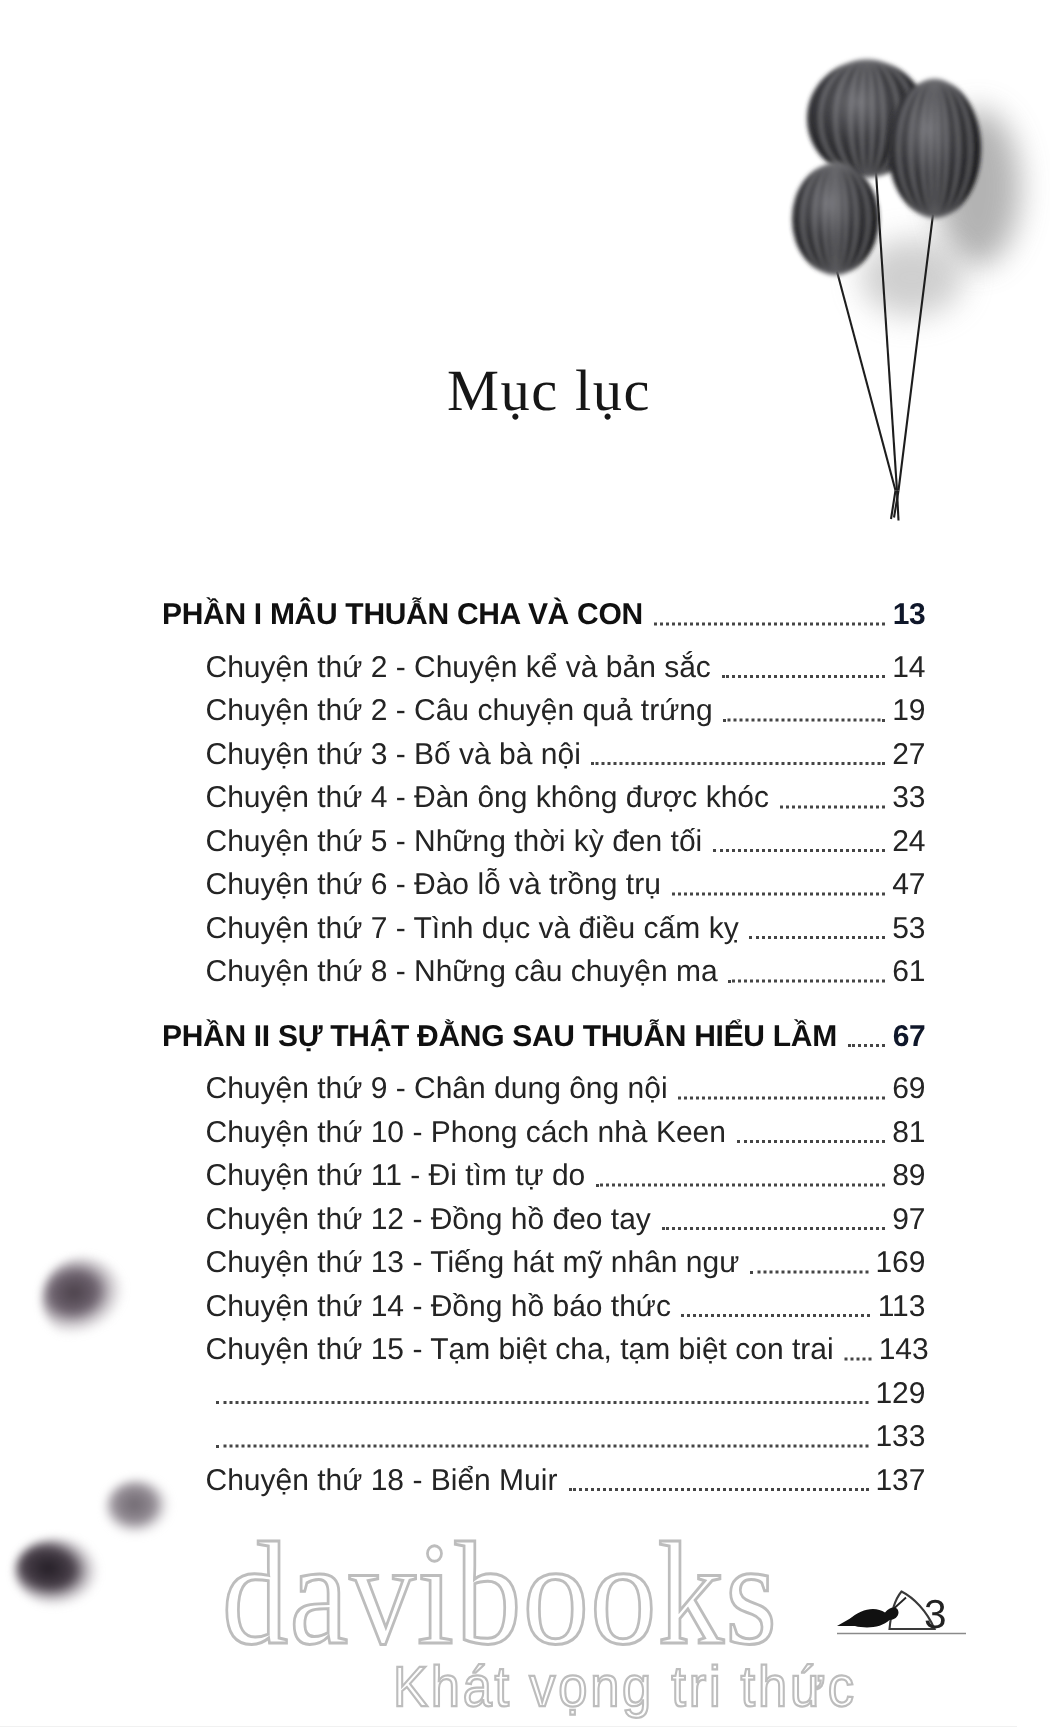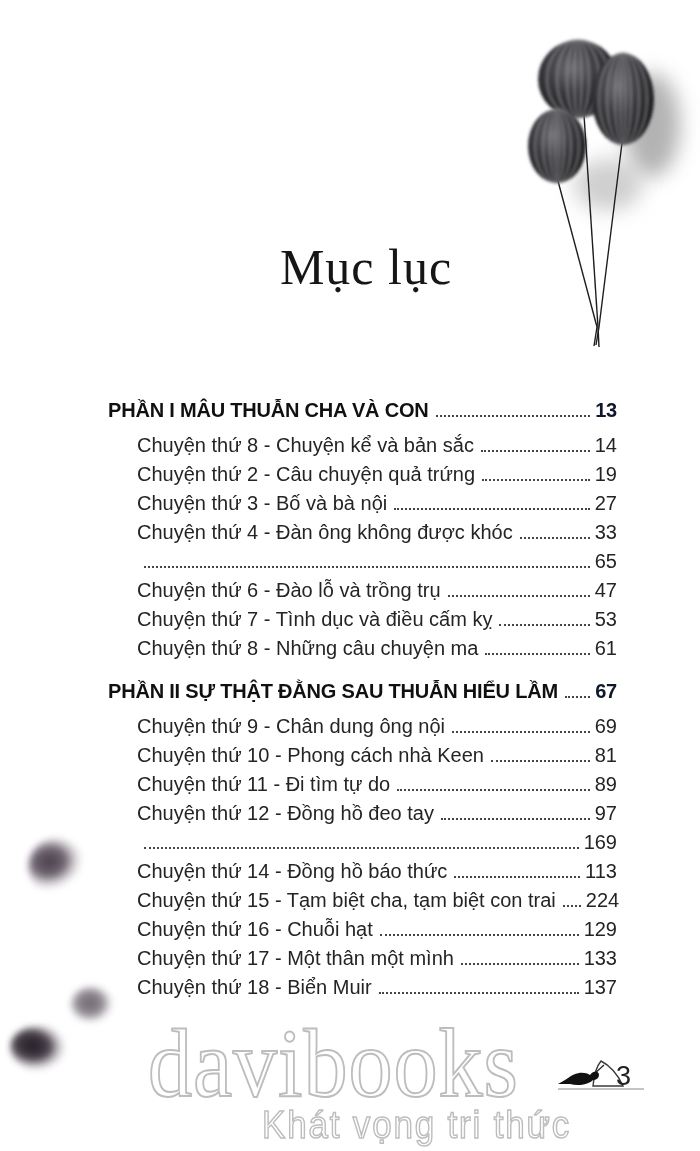--- a/index.html
+++ b/index.html
@@ -12,21 +12,21 @@
     font-family:"Liberation Sans", sans-serif;
     color:#1f1f1f;
     margin:0 auto;
   }
 
   
   .page-title {
     position:absolute; top:238px; left:0; width:700px;
     text-align:center; text-indent:32px;
     font-family:"Liberation Serif", serif;
-    font-size:50px; font-weight:400; color:#161616;
+    font-size:39px; font-weight:400; color:#161616;
     letter-spacing:1px;
   }
 
   
   .toc {
     position:absolute; left:108px; top:382px; width:509px;
     font-size:20px; color:#242424;
   }
   .toc-row {
     display:flex; height:29px; line-height:29px;
@@ -159,42 +159,43 @@
 
   <div class="page-title">Mục lục</div>
 
   <div class="toc">
       <div class="toc-row section">
     <span class="toc-label">PHẦN I MÂU THUẪN CHA VÀ CON</span>
     <span class="leader"></span>
     <span class="toc-page">13</span>
   </div>
       <div class="toc-row chapter">
-    <span class="toc-label">Chuyện thứ 8 - Chuyện kể và bản sắc</span>
+    <span class="toc-label">Chuyện thứ 2 - Chuyện kể và bản sắc</span>
     <span class="leader"></span>
     <span class="toc-page">14</span>
   </div>
       <div class="toc-row chapter">
     <span class="toc-label">Chuyện thứ 2 - Câu chuyện quả trứng</span>
     <span class="leader"></span>
     <span class="toc-page">19</span>
   </div>
       <div class="toc-row chapter">
     <span class="toc-label">Chuyện thứ 3 - Bố và bà nội</span>
     <span class="leader"></span>
     <span class="toc-page">27</span>
   </div>
       <div class="toc-row chapter">
     <span class="toc-label">Chuyện thứ 4 - Đàn ông không được khóc</span>
     <span class="leader"></span>
     <span class="toc-page">33</span>
   </div>
       <div class="toc-row chapter">
-    <span class="leader"></span>
-    <span class="toc-page">65</span>
+    <span class="toc-label">Chuyện thứ 5 - Những thời kỳ đen tối</span>
+    <span class="leader"></span>
+    <span class="toc-page">24</span>
   </div>
       <div class="toc-row chapter">
     <span class="toc-label">Chuyện thứ 6 - Đào lỗ và trồng trụ</span>
     <span class="leader"></span>
     <span class="toc-page">47</span>
   </div>
       <div class="toc-row chapter">
     <span class="toc-label">Chuyện thứ 7 - Tình dục và điều cấm kỵ</span>
     <span class="leader"></span>
     <span class="toc-page">53</span>
@@ -223,40 +224,39 @@
     <span class="toc-label">Chuyện thứ 11 - Đi tìm tự do</span>
     <span class="leader"></span>
     <span class="toc-page">89</span>
   </div>
       <div class="toc-row chapter">
     <span class="toc-label">Chuyện thứ 12 - Đồng hồ đeo tay</span>
     <span class="leader"></span>
     <span class="toc-page">97</span>
   </div>
       <div class="toc-row chapter">
+    <span class="toc-label">Chuyện thứ 13 - Tiếng hát mỹ nhân ngư</span>
     <span class="leader"></span>
     <span class="toc-page">169</span>
   </div>
       <div class="toc-row chapter">
     <span class="toc-label">Chuyện thứ 14 - Đồng hồ báo thức</span>
     <span class="leader"></span>
     <span class="toc-page">113</span>
   </div>
       <div class="toc-row chapter">
     <span class="toc-label">Chuyện thứ 15 - Tạm biệt cha, tạm biệt con trai</span>
     <span class="leader"></span>
-    <span class="toc-page">224</span>
-  </div>
-      <div class="toc-row chapter">
-    <span class="toc-label">Chuyện thứ 16 - Chuỗi hạt</span>
+    <span class="toc-page">143</span>
+  </div>
+      <div class="toc-row chapter">
     <span class="leader"></span>
     <span class="toc-page">129</span>
   </div>
       <div class="toc-row chapter">
-    <span class="toc-label">Chuyện thứ 17 - Một thân một mình</span>
     <span class="leader"></span>
     <span class="toc-page">133</span>
   </div>
       <div class="toc-row chapter">
     <span class="toc-label">Chuyện thứ 18 - Biển Muir</span>
     <span class="leader"></span>
     <span class="toc-page">137</span>
   </div>
     </div>
 

